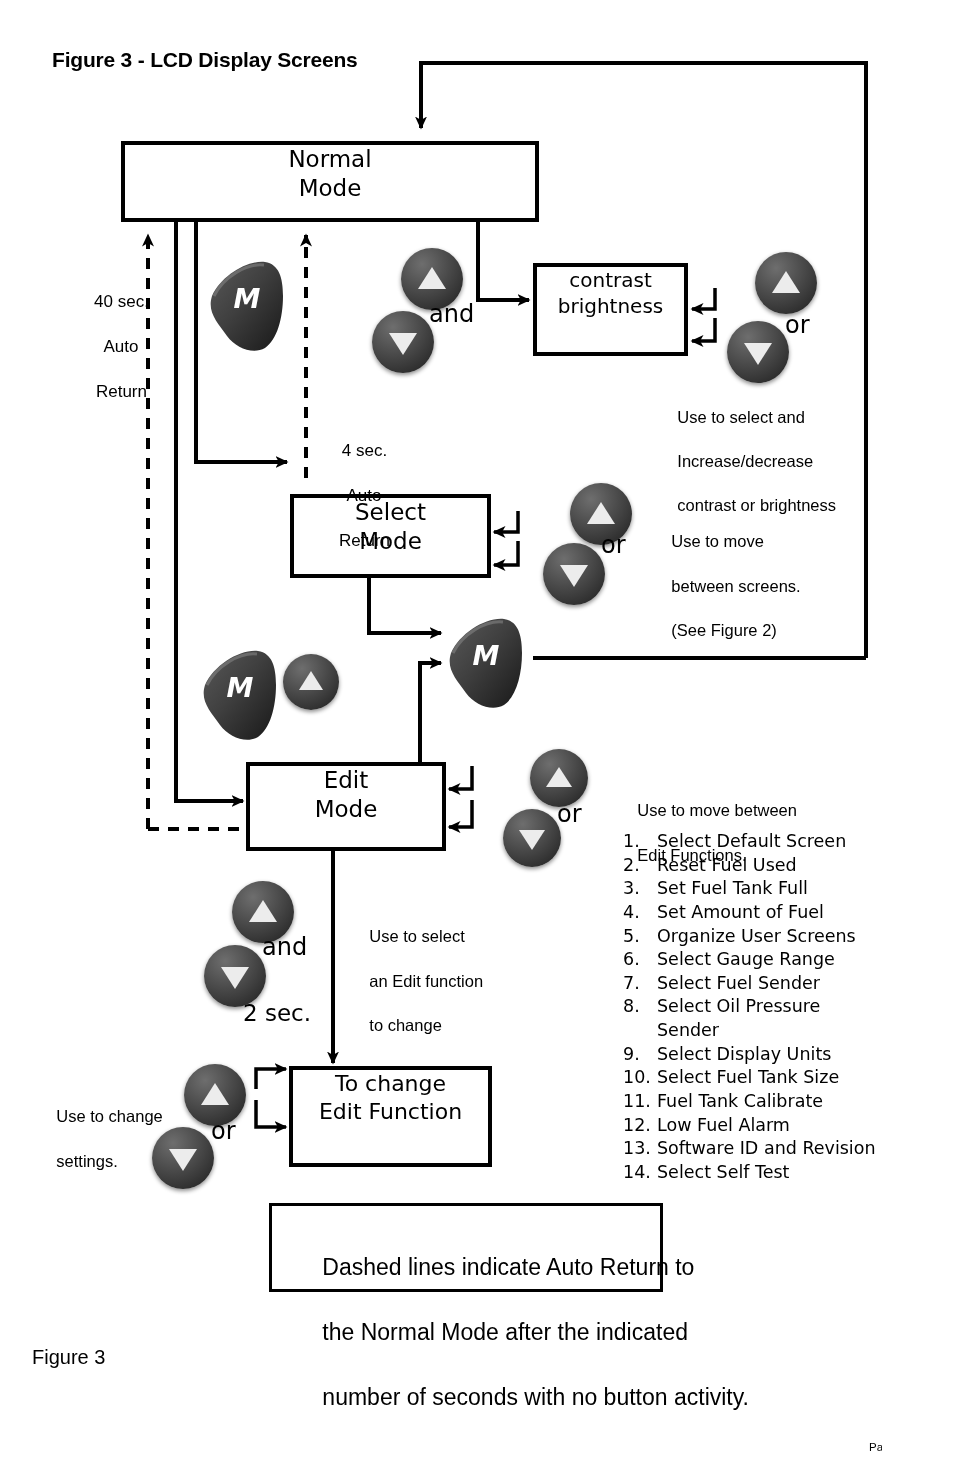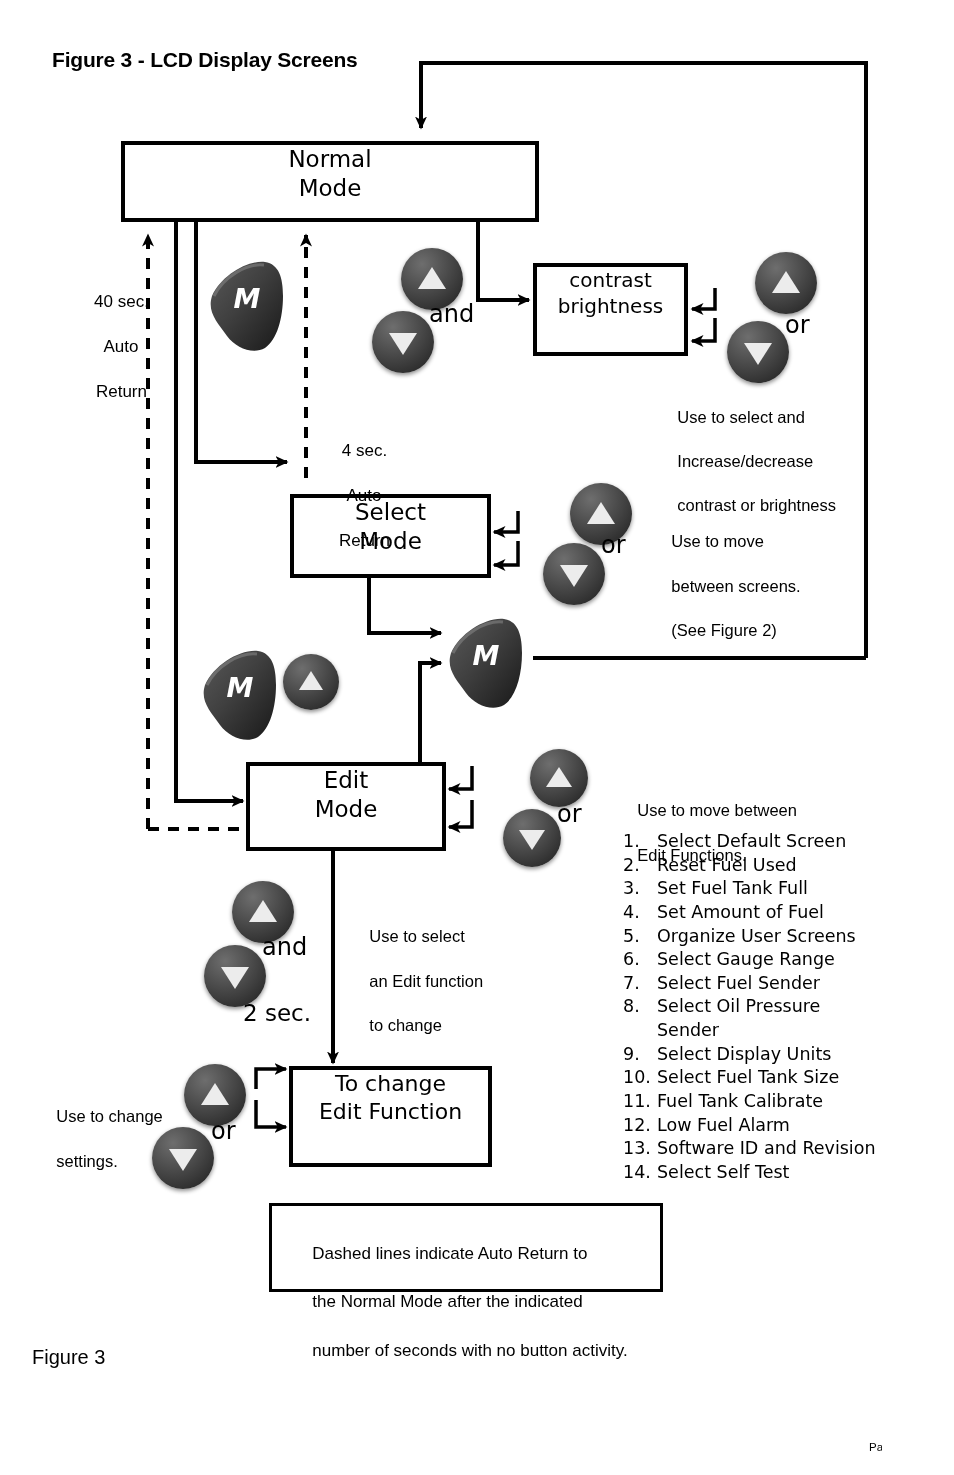--- a/index.html
+++ b/index.html
@@ -320,21 +320,21 @@
     <span class="tri" style="border-left-width:14px;border-right-width:14px;border-top-width:22px;border-top-color:#ececec;margin-top:3px;"></span>
   </div>
   <div class="t and-or" style="left:211px;top:1117px;">or</div>
 
   <div class="t arial" style="left:38px;top:1083px;line-height:1.35;">
     <span>Use to change</span><br>
     <span>settings.</span>
   </div>
 
   <div class="notebox" style="left:269px;top:1203px;width:394px;height:89px;">
-    <div class="t arial" style="left:12px;top:12px;line-height:1.42;font-size:17px;">
+    <div class="t arial" style="left:12px;top:12px;line-height:1.42;font-size:23px;">
       <span>Dashed lines indicate Auto Return to</span><br>
       <span>the Normal Mode after the indicated</span><br>
       <span>number of seconds with no button activity.</span>
     </div>
   </div>
 
   <div class="t figcap" style="left:32px;top:1346px;">Figure 3</div>
 
   <div class="t pagenum" style="left:869px;top:1426px;">Page 5</div>
 

